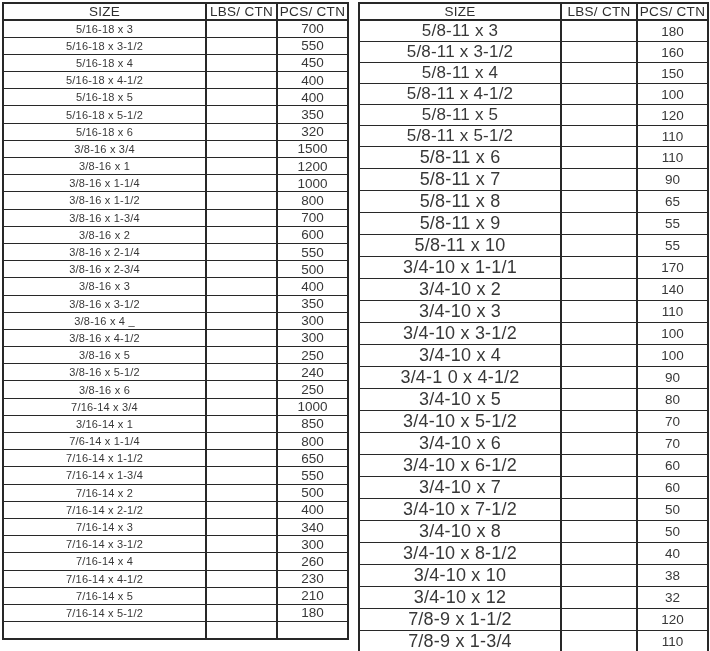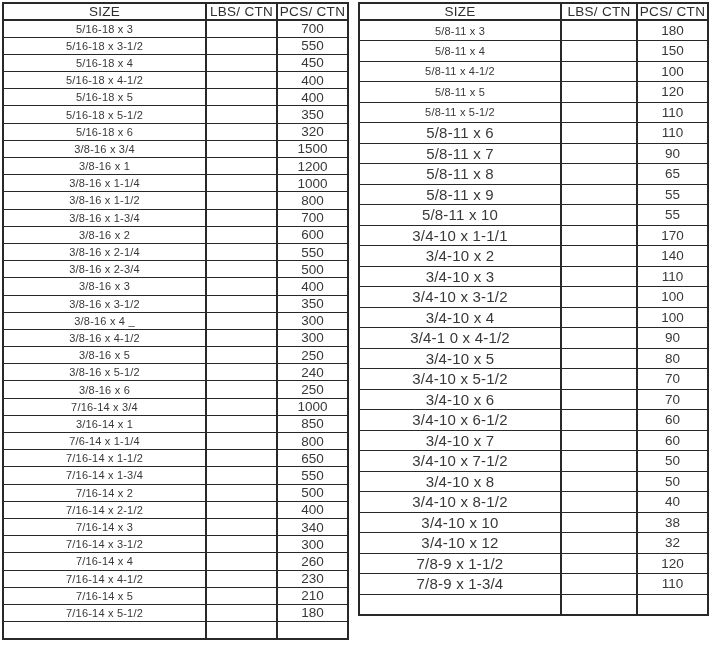--- a/index.html
+++ b/index.html
@@ -47,22 +47,22 @@
   }
   table.spec thead tr { height: 14px; }
 
   #table-left tbody tr  { height: 17.2px; }
   #table-right tbody tr { height: 20.5px; }
 
   td.size { font-size: 11px; letter-spacing: 0.2px; }
   td.pcs  { font-size: 13.5px; }
   td.lbs  { font-size: 11px; }
 
-  #table-right td.size.large { font-size: 15px; }
-  #table-right td.size.small { font-size: 11px; }
+  #table-right td.size.large { font-size: 18px; }
+  #table-right td.size.small { font-size: 17px; }
 </style>
 </head>
 <body>
 
 <table class="spec" id="table-left">
   <colgroup>
     <col style="width:203px">
     <col style="width:71px">
     <col style="width:71px">
   </colgroup>
@@ -270,20 +270,25 @@
       <th>PCS/ CTN</th>
     </tr>
   </thead>
   <tbody>
       <tr>
         <td class="size small">5/8-11 x 3</td>
         <td class="lbs small"></td>
         <td class="pcs small">180</td>
       </tr>
       <tr>
+        <td class="size small">5/8-11 x 3-1/2</td>
+        <td class="lbs small"></td>
+        <td class="pcs small">160</td>
+      </tr>
+      <tr>
         <td class="size small">5/8-11 x 4</td>
         <td class="lbs small"></td>
         <td class="pcs small">150</td>
       </tr>
       <tr>
         <td class="size small">5/8-11 x 4-1/2</td>
         <td class="lbs small"></td>
         <td class="pcs small">100</td>
       </tr>
       <tr>

